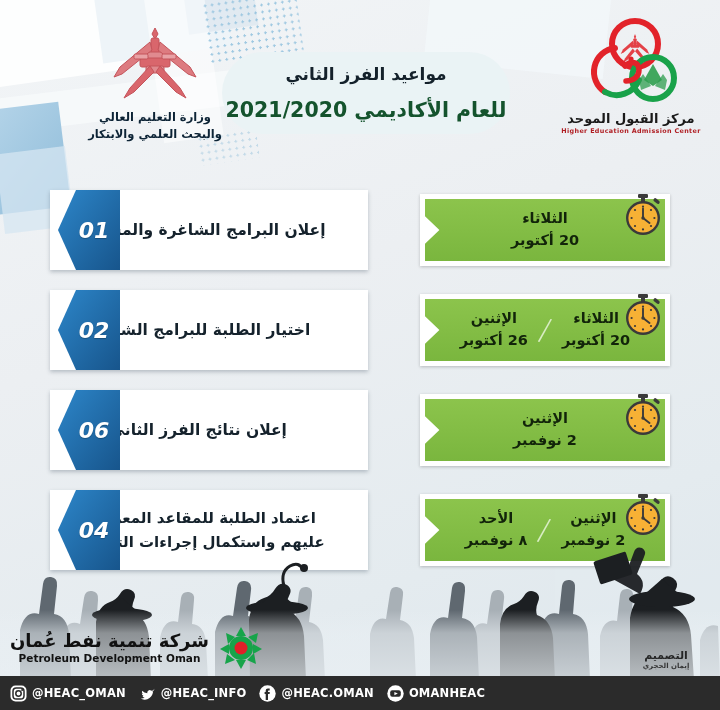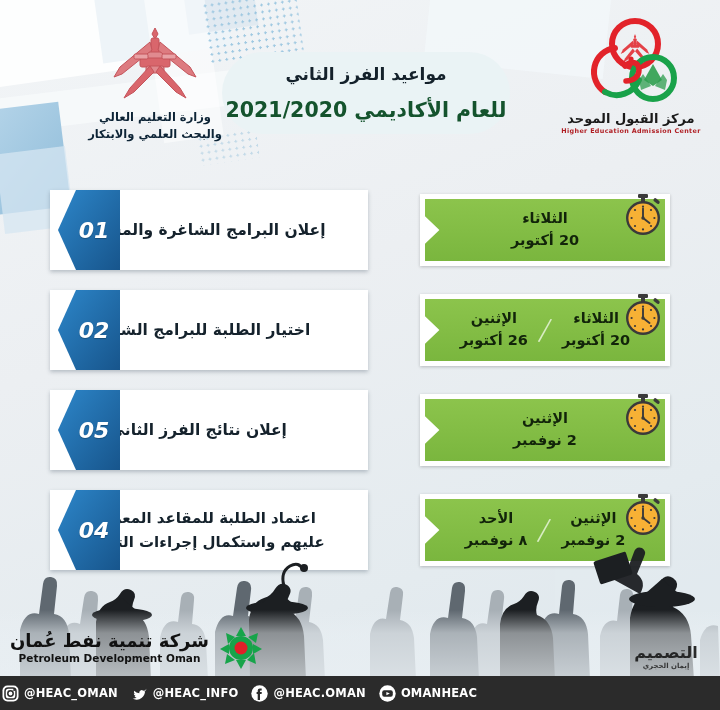--- a/index.html
+++ b/index.html
@@ -90,26 +90,26 @@
   
   .silhouette{position:absolute;left:0;bottom:30px;width:720px;height:160px;pointer-events:none;}
   .footer-band{position:absolute;left:0;bottom:34px;width:720px;height:66px;
      background:linear-gradient(180deg,rgba(233,239,243,.0),rgba(233,239,243,.55) 35%,rgba(233,239,243,.75));}
   .pdo{position:absolute;left:10px;bottom:40px;display:flex;align-items:center;gap:9px;}
   .pdo-txt{text-align:center;}
   .pdo-ar{font-size:18px;font-weight:bold;color:#111;direction:rtl;letter-spacing:.5px;}
   .pdo-en{font-size:10.5px;font-weight:bold;color:#111;direction:ltr;margin-top:1px;}
 
   .social{position:absolute;left:0;bottom:0;width:720px;height:34px;background:#2b2b2b;
-     display:flex;align-items:center;direction:ltr;padding-left:2px;box-sizing:border-box;text-align:center;}
+     display:flex;align-items:center;direction:ltr;padding-left:10px;box-sizing:border-box;text-align:center;}
   .soc{display:flex;align-items:center;gap:5px;margin-right:13px;}
   .soc-label{color:#fff;font-size:11.5px;font-weight:bold;letter-spacing:.2px;direction:ltr;}
 
   .designer{position:absolute;right:8px;bottom:40px;width:92px;text-align:center;opacity:.92;}
-  .designer-ar{font-size:16px;font-weight:bold;color:#1b1b1b;direction:rtl;line-height:1.1;}
+  .designer-ar{font-size:11px;font-weight:bold;color:#1b1b1b;direction:rtl;line-height:1.1;}
   .designer-sub{font-size:7px;font-weight:bold;color:#2b2b2b;direction:rtl;letter-spacing:.3px;}
 </style>
 </head>
 <body>
 
 <div class="poster">
 
   <div class="bg">
     <div class="bg-rect r1"></div>
     <div class="bg-rect r2"></div>
@@ -293,21 +293,21 @@
       <div class="badge">
         <svg width="62" height="80" viewBox="0 0 62 80">
           <defs>
               <linearGradient id="bg3" x1="0" y1="0" x2="1" y2="1">
             <stop offset="0" stop-color="#2d86c9"></stop>
                 <stop offset="1" stop-color="#17558c"></stop>
               </linearGradient>
             </defs>
           <path d="M62 0 L62 80 L18 80 L0 40 L18 0 Z" fill="url(#bg3)"></path>
         </svg>
-        <div class="num">05</div>
+        <div class="num">06</div>
       </div>
       <div class="green-wrap" style="width:250px;">
         <div class="green-frame"></div>
         <div class="green-box notched">
           <div class="dates">
             <div class="date">
               <div class="dow">الإثنين</div>
               <div class="dmy">2 نوفمبر</div>
             </div>
           </div>

